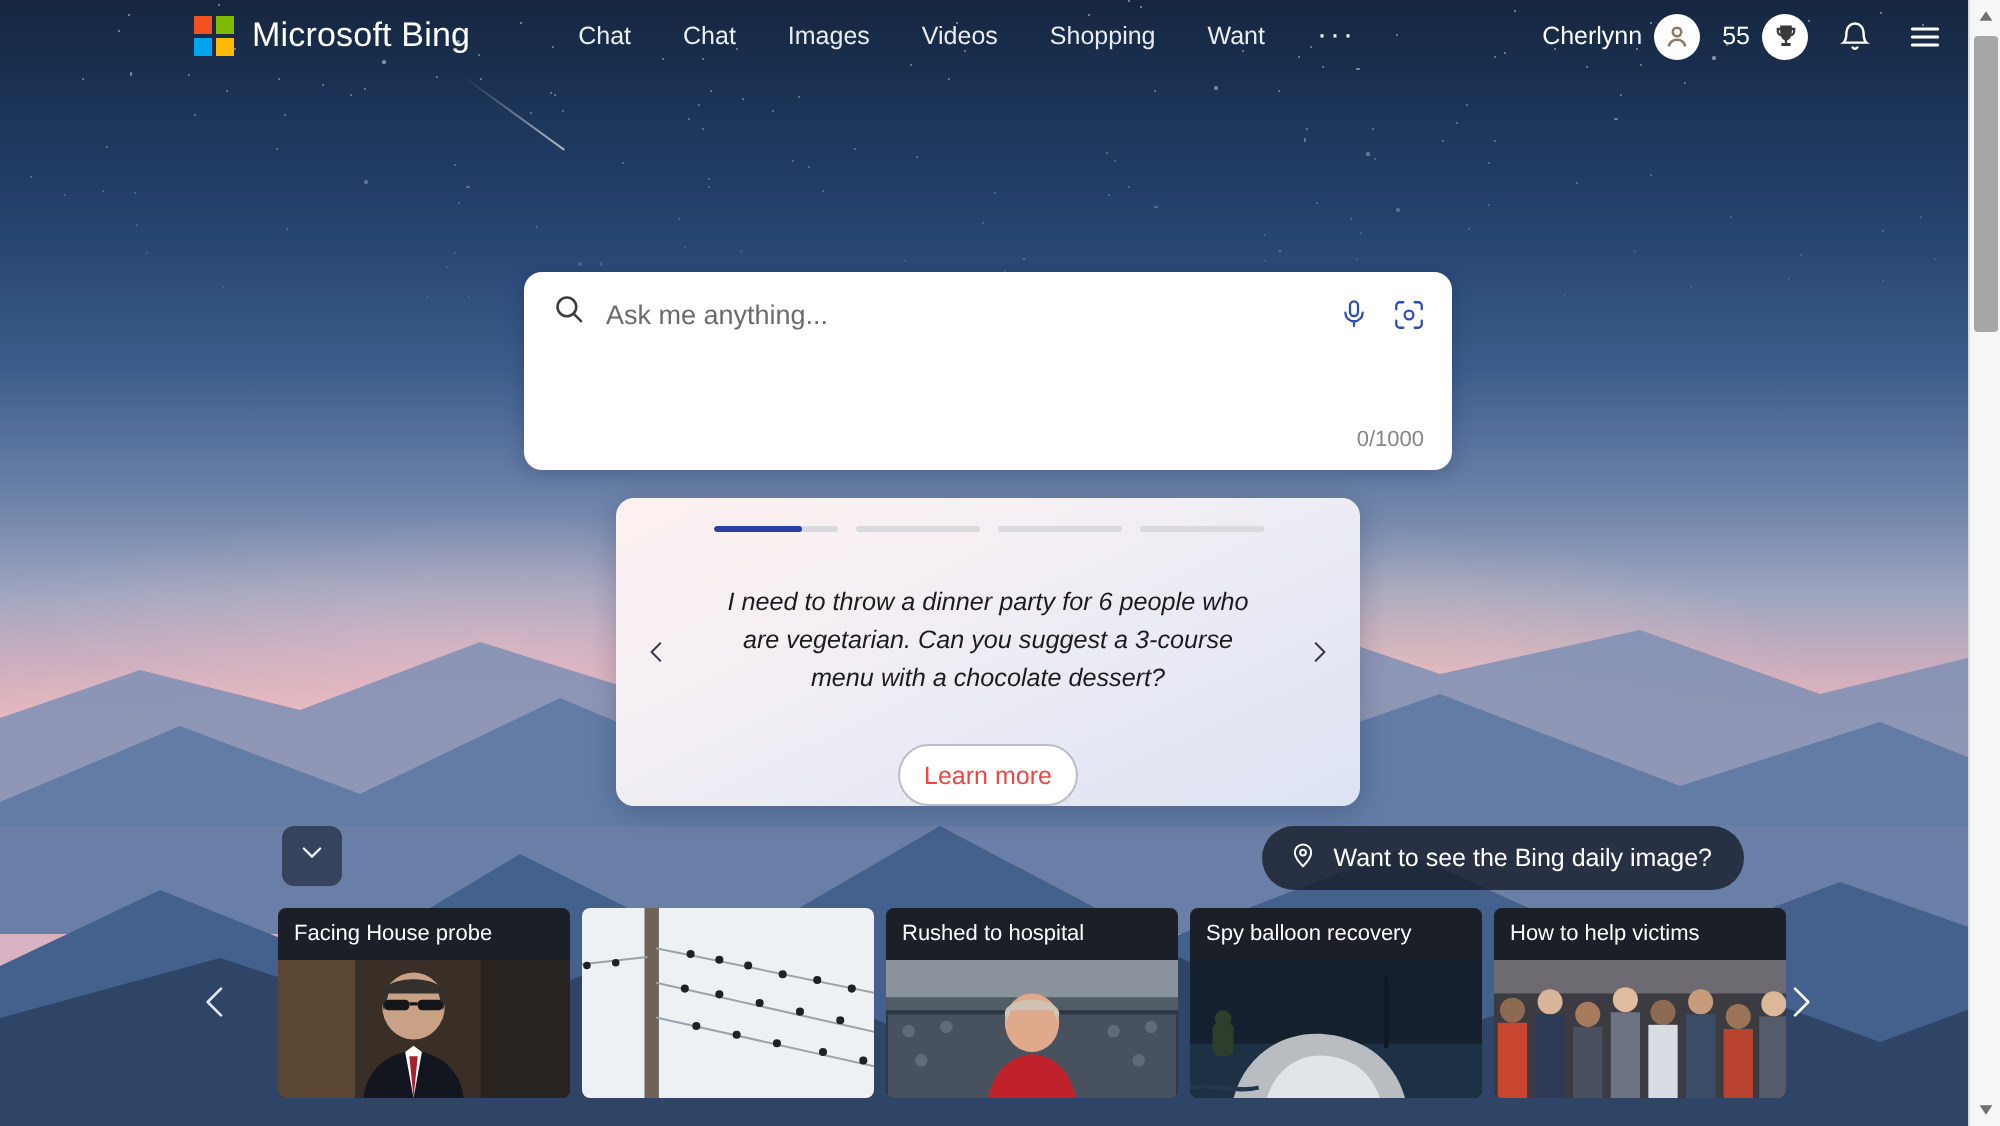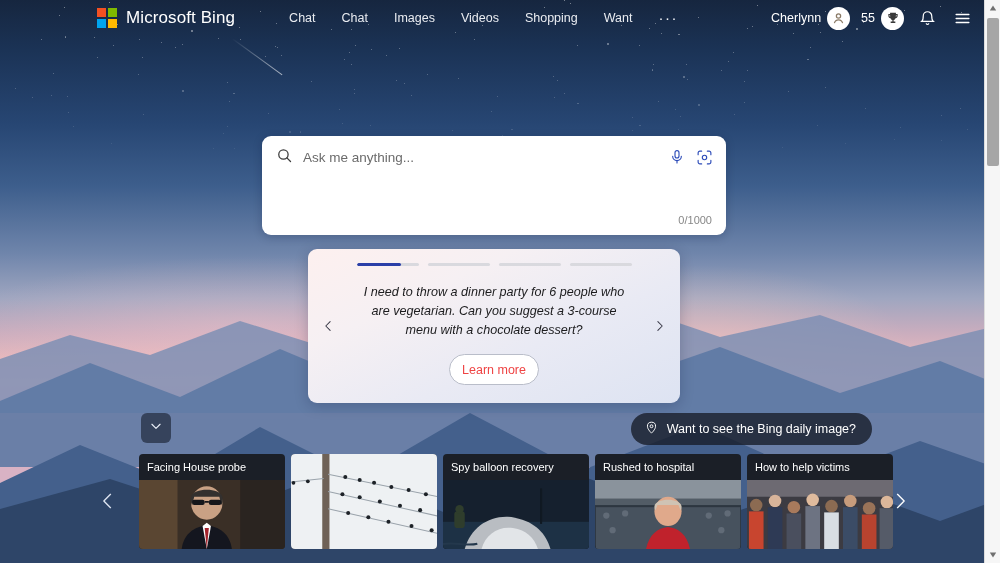--- a/index.html
+++ b/index.html
@@ -204,20 +204,21 @@
     position: absolute;
     left: 308px; top: 249px;
     width: 372px; height: 154px;
     border-radius: 9px;
     background: linear-gradient(155deg, #fdf0ef 0%, #f6f0f3 30%, #e9eaf4 62%, #dde3f2 100%);
     box-shadow: 0 3px 14px rgba(10,20,50,.22);
     z-index: 15;
     display: flex;
     flex-direction: column;
     align-items: center;
+    justify-content: space-between;
   }
   .progress {
     display: flex;
     gap: 9px;
     margin-top: 14px;
   }
   .seg {
     width: 62px; height: 3px;
     border-radius: 2px;
     background: #d9d9de;
@@ -742,56 +743,56 @@
               <circle cx="134" cy="56" r="1.4"></circle>
             <circle cx="14" cy="21" r="1.3"></circle>
               <circle cx="24" cy="20" r="1.3"></circle>
             <circle cx="34" cy="19" r="1.3"></circle>
           </g>
         </svg>
       </div>
     </div>
 
     <div class="card">
-      <div class="card-title">Spy balloon recovery</div>
-      <div class="card-img">
-        <svg width="100%" height="100%" viewBox="0 0 146 66" preserveAspectRatio="xMidYMid slice">
-          <rect width="146" height="66" fill="#15202e"></rect>
-          <rect x="0" y="40" width="146" height="26" fill="#1d3145"></rect>
-          <path d="M24 66c6-22 26-34 48-30 20 4 30 16 34 30Z" fill="#b9bdc2"></path>
-          <path d="M40 66c4-14 16-22 30-20 13 2 20 9 24 20Z" fill="#e2e5e8"></path>
-          <rect x="14" y="30" width="10" height="16" rx="3" fill="#2f3d2c"></rect>
-          <circle cx="19" cy="28" r="4" fill="#2f3d2c"></circle>
-          <rect x="96" y="8" width="2" height="34" fill="#101922"></rect>
-          <path d="M0 62c12-4 24 2 36-1" stroke="#24384c" stroke-width="2" fill="none"></path>
-        </svg>
-      </div>
-    </div>
-
-    <div class="card">
       <div class="card-title">Rushed to hospital</div>
       <div class="card-img">
         <svg width="100%" height="100%" viewBox="0 0 146 66" preserveAspectRatio="xMidYMid slice">
           <rect width="146" height="66" fill="#2d3640"></rect>
           <rect x="0" y="0" width="146" height="18" fill="#8a939c"></rect>
           <rect x="0" y="18" width="146" height="6" fill="#525c66"></rect>
           <g fill="#47525e">
             <rect x="4" y="26" width="138" height="40"></rect>
           </g>
           <g fill="#6c7682" opacity=".7">
             <circle cx="14" cy="34" r="3"></circle>
               <circle cx="32" cy="32" r="3"></circle>
             <circle cx="112" cy="34" r="3"></circle>
               <circle cx="130" cy="32" r="3"></circle>
             <circle cx="20" cy="48" r="3"></circle>
               <circle cx="124" cy="48" r="3"></circle>
           </g>
           <ellipse cx="73" cy="30" rx="13" ry="14" fill="#e0a98b"></ellipse>
           <path d="M60 25c2-8 24-8 26 0 0 3-1 4-1 4l-2-5H63l-2 5s-1-1-1-4Z" fill="#cfc3b4"></path>
           <path d="M52 66c3-14 11-20 21-21 10 1 18 7 21 21Z" fill="#c0222c"></path>
+        </svg>
+      </div>
+    </div>
+
+    <div class="card">
+      <div class="card-title">Spy balloon recovery</div>
+      <div class="card-img">
+        <svg width="100%" height="100%" viewBox="0 0 146 66" preserveAspectRatio="xMidYMid slice">
+          <rect width="146" height="66" fill="#15202e"></rect>
+          <rect x="0" y="40" width="146" height="26" fill="#1d3145"></rect>
+          <path d="M24 66c6-22 26-34 48-30 20 4 30 16 34 30Z" fill="#b9bdc2"></path>
+          <path d="M40 66c4-14 16-22 30-20 13 2 20 9 24 20Z" fill="#e2e5e8"></path>
+          <rect x="14" y="30" width="10" height="16" rx="3" fill="#2f3d2c"></rect>
+          <circle cx="19" cy="28" r="4" fill="#2f3d2c"></circle>
+          <rect x="96" y="8" width="2" height="34" fill="#101922"></rect>
+          <path d="M0 62c12-4 24 2 36-1" stroke="#24384c" stroke-width="2" fill="none"></path>
         </svg>
       </div>
     </div>
 
     <div class="card">
       <div class="card-title">How to help victims</div>
       <div class="card-img">
         <svg width="100%" height="100%" viewBox="0 0 146 66" preserveAspectRatio="xMidYMid slice">
           <rect width="146" height="66" fill="#3c3b42"></rect>
           <g fill="#6d6a72">

